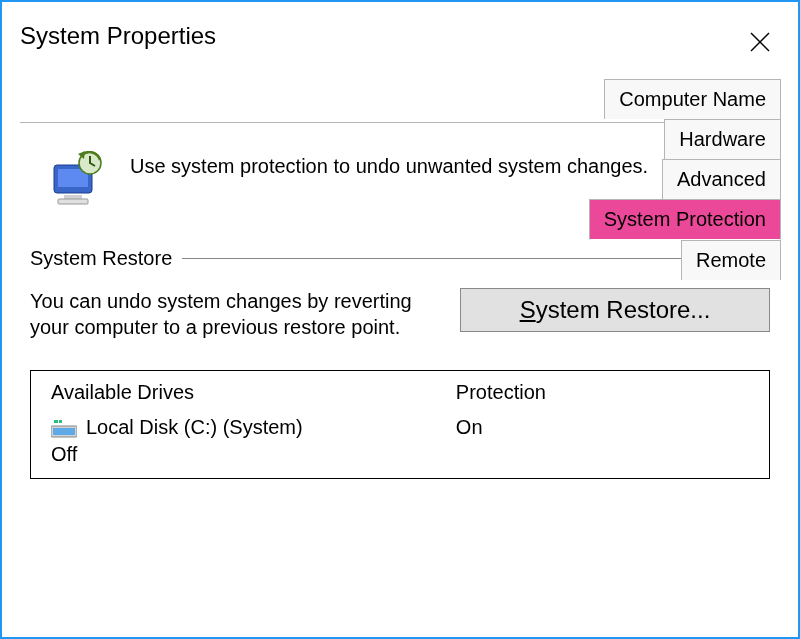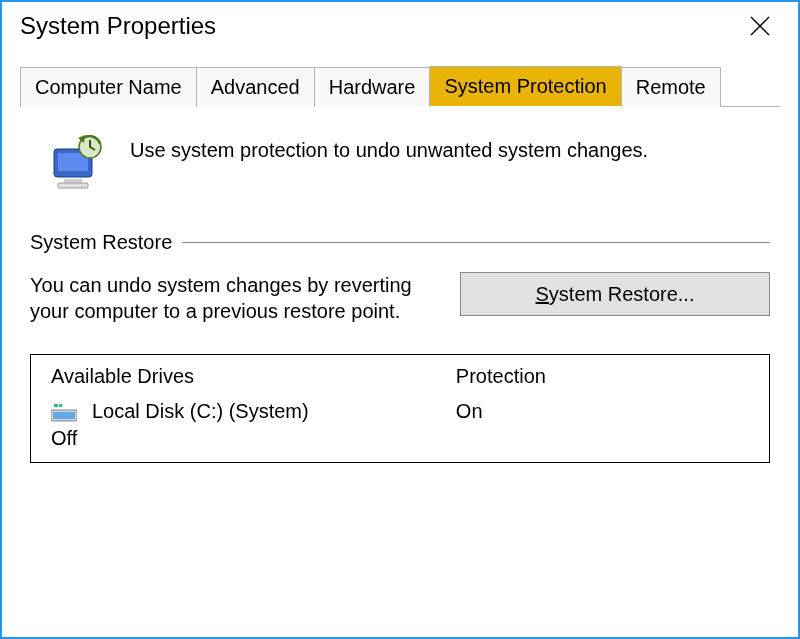--- a/index.html
+++ b/index.html
@@ -9,56 +9,56 @@
     width:800px;height:639px;
     box-sizing:border-box;
     border:2px solid #2196f3;
     border-top-width:2px;
     position:relative;
     overflow:hidden;
   }
   
   .titlebar{
     display:flex;
-    align-items:center;
     justify-content:space-between;
-    padding:4px 18px 6px 18px;
+    padding:20px 18px 6px 18px;
     font-size:24px;
     font-weight:400;
     color:#000;
   }
   .title-text{font-weight:400;}
   .close-btn{
     width:40px;height:40px;
     display:flex;align-items:center;justify-content:center;
     cursor:default;
   }
   .close-btn svg{stroke:#000;stroke-width:1.5;}
 
   
   .tabstrip{
     display:flex;
     align-items:flex-end;
     margin:10px 18px 0 18px;
     border-bottom:1px solid #b5b5b5;
     height:44px;
+    flex-direction:column;
   }
   .tab{
     padding:8px 14px 8px 14px;
     font-size:20px;
     color:#000;
     border:1px solid #b5b5b5;
     border-bottom:none;
     background:#f8f8f8;
     margin-right:-1px;
     position:relative;
     top:1px;
   }
   .tab.active{
-    background:#eab308;
+    background:#ec4899;
     border-bottom:1px solid #fff;
     top:1px;
     z-index:1;
   }
 
   .content{
     padding:18px 28px 0 28px;
   }
 
   
@@ -106,21 +106,21 @@
     padding-left:0;
   }
   .restore-text{
     font-size:20px;color:#000;
     line-height:1.3;
     flex:1;
   }
   .win-button{
     min-width:310px;
     height:44px;
-    font-size:20px;
+    font-size:24px;
     border:1px solid #888;
     background:#e1e1e1;
     cursor:default;
     padding:0 20px;
     position:relative;
   }
   
   .win-button .ul{text-decoration:underline;}
 
   
@@ -135,42 +135,42 @@
     font-size:20px;
   }
   .col-drive{flex:0 0 58%;}
   .col-prot {flex:0 0 42%;}
   .drive-row{
     display:flex;
     align-items:center;
     padding:2px 20px 2px 20px;
     font-size:20px;
   }
-  .drive-row .col-drive{display:flex;align-items:center;gap:15px;}
+  .drive-row .col-drive{display:flex;align-items:center;gap:9px;}
   .drive-icon{
     width:26px;height:20px;flex:none;
   }
 </style>
 </head>
 <body>
 
 <div class="titlebar">
   <div class="title-text">System Properties</div>
   <div class="close-btn">
     <svg width="22" height="22" viewBox="0 0 22 22">
       <line x1="2" y1="2" x2="20" y2="20"></line>
         <line x1="20" y1="2" x2="2" y2="20"></line>
     </svg>
   </div>
 </div>
 
 <div class="tabstrip">
   <div class="tab">Computer Name</div>
+  <div class="tab">Hardware</div>
   <div class="tab">Advanced</div>
-  <div class="tab">Hardware</div>
   <div class="tab active">System Protection</div>
   <div class="tab">Remote</div>
 </div>
 
 <div class="content">
 
   <div class="intro">
     <div class="icon">
       <svg width="60" height="60" viewBox="0 0 60 60">
 

